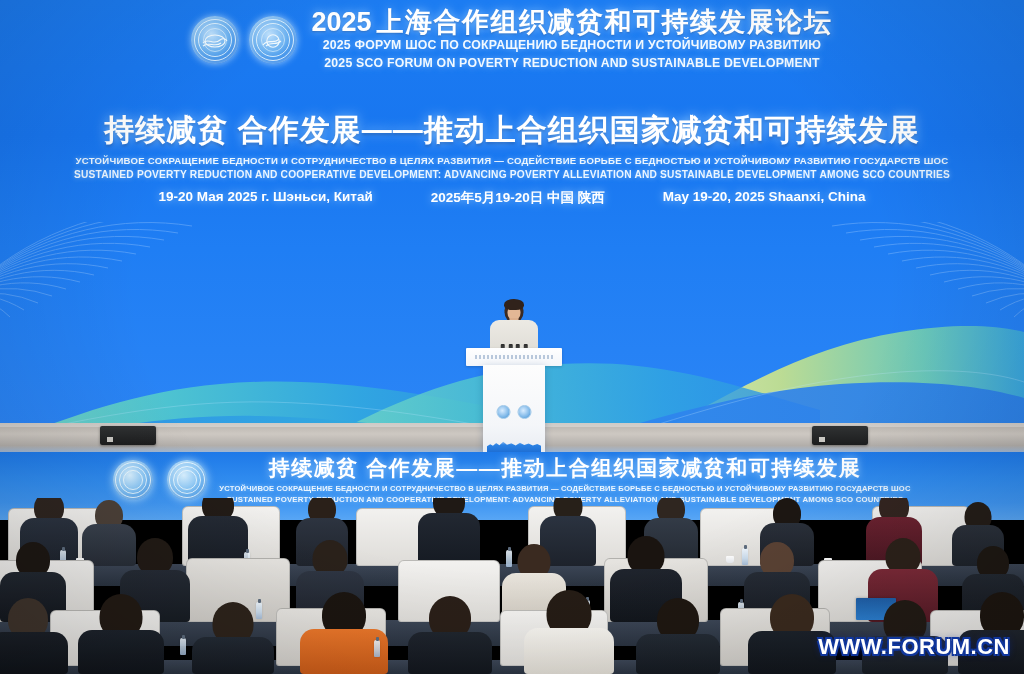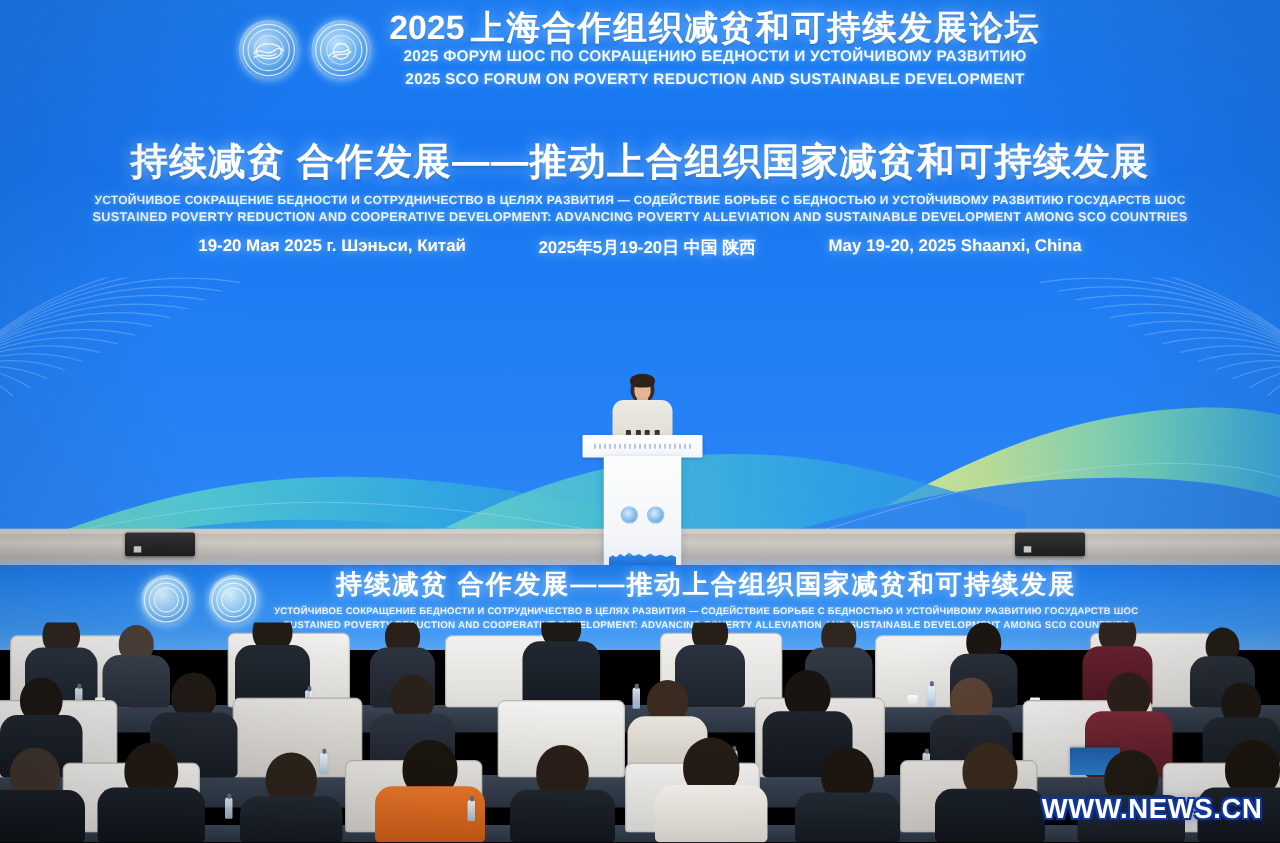--- a/index.html
+++ b/index.html
@@ -508,14 +508,14 @@
     <div class="person" style="left:958px;top:94px;width:88px;height:82px;">
       <div class="p-head" style="top:0;width:44px;height:46px;background:#1d1610;"></div>
       <div class="p-body" style="top:38px;width:88px;height:44px;background:linear-gradient(180deg,#20262f,#13171e);"></div>
     </div>
     <div class="bottle" style="left:180px;top:140px;"></div>
     <div class="bottle" style="left:374px;top:142px;"></div>
   </div>
 
   <div class="vignette"></div>
 
-  <div class="wm">WWW.NEWS.CN</div>
+  <div class="wm">WWW.FORUM.CN</div>
 </div>
 
 </body></html>

